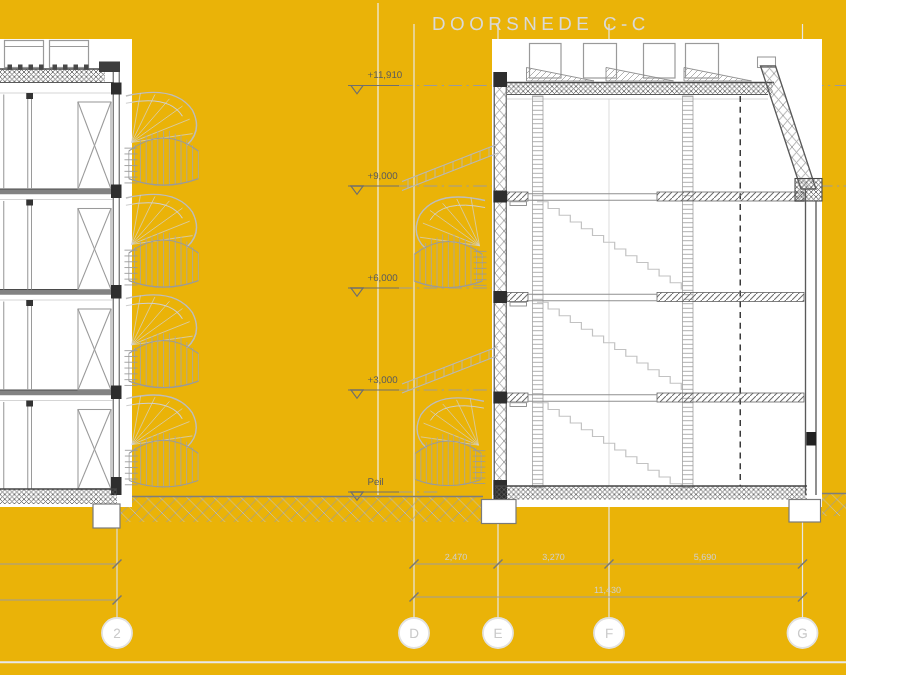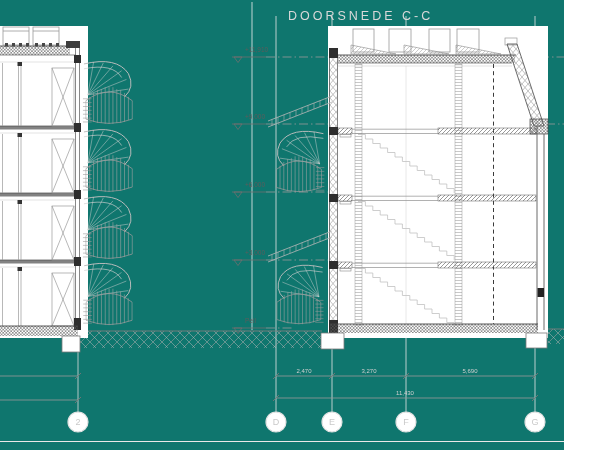--- a/index.html
+++ b/index.html
@@ -1,16 +1,16 @@
 <!DOCTYPE html>
 <html><head>
 <meta charset="utf-8">
 <style>
   html,body{margin:0;padding:0;background:#fff;}
-  #sheet{position:relative;width:564px;height:450px;background:#0f766e;overflow:hidden;
+  #sheet{position:relative;width:564px;height:450px;background:#eab308;overflow:hidden;
          font-family:"Liberation Sans", sans-serif;}
   svg{display:block;}
   text{font-family:"Liberation Sans", sans-serif;}
   .lvl-label{font-size:6.5px;fill:#5c5c5c;}
   .dim-label{font-size:6px;fill:#cfcfcf;}
   .bubble-label{font-size:9px;fill:#c9c9c9;}
   .sheet-title{font-size:12.5px;fill:#d9d9d9;letter-spacing:3px;}
 </style>
 </head>
 <body>

